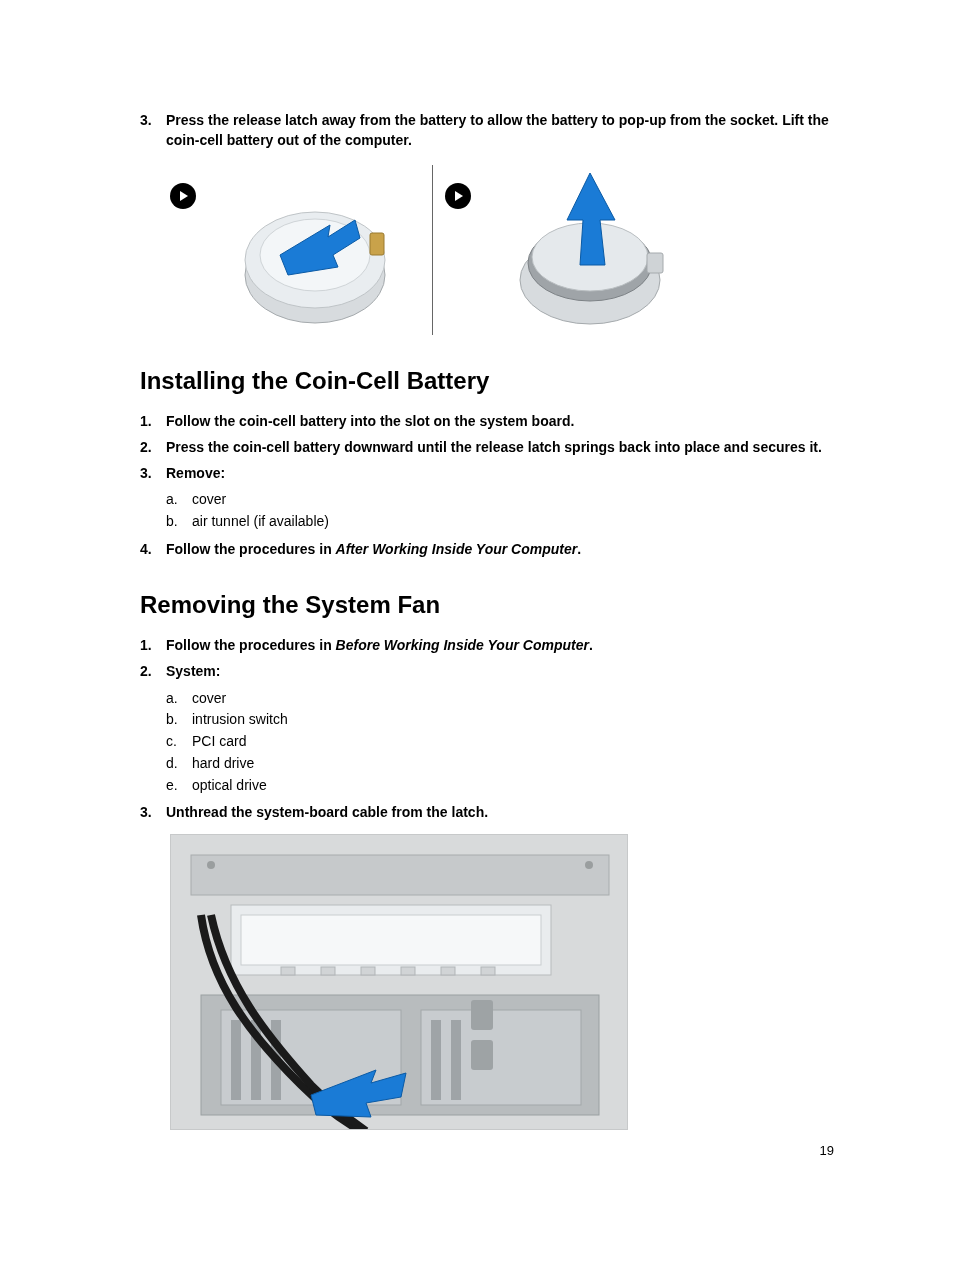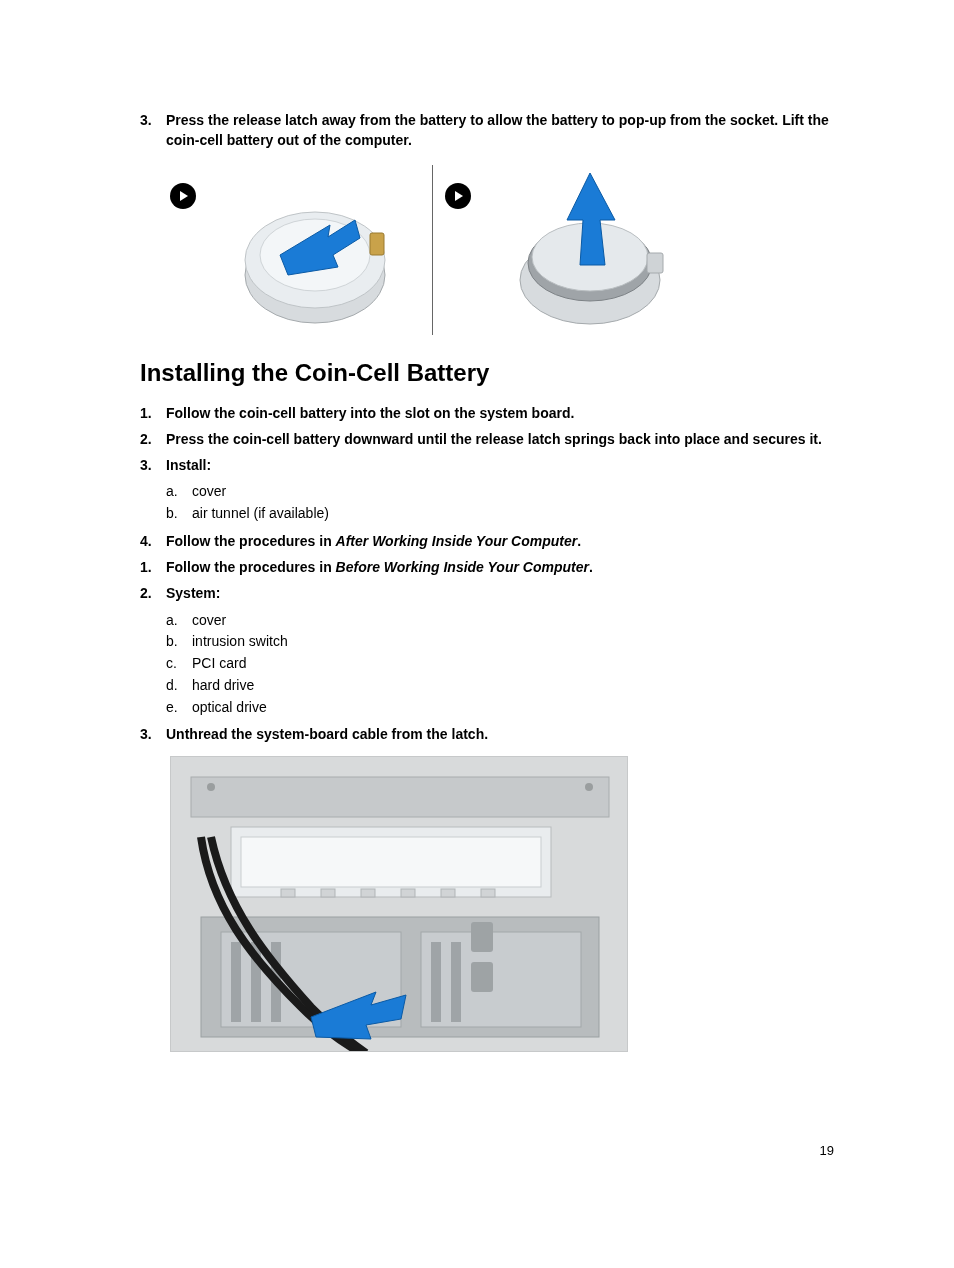--- a/index.html
+++ b/index.html
@@ -4,21 +4,21 @@
 <style>
   * { box-sizing: border-box; margin: 0; padding: 0; }
   html, body { width: 954px; height: 1268px; background: #fff; font-family: Arial, Helvetica, sans-serif; color: #000; }
   .page { position: relative; width: 954px; height: 1268px; padding: 110px 120px 60px 140px; }
   .step { display: flex; margin-bottom: 6px; font-size: 14px; line-height: 1.45; }
   .step-num { font-weight: bold; min-width: 26px; }
   .step-text { flex: 1; font-weight: bold; }
   .sub-list { margin-left: 26px; margin-bottom: 6px; }
   .sub-item { display: flex; font-size: 14px; line-height: 1.55; }
   .sub-letter { min-width: 26px; }
-  h2 { font-size: 24px; font-weight: bold; margin-top: 24px; margin-bottom: 16px; font-family: Arial, Helvetica, sans-serif; }
+  h2 { font-size: 24px; font-weight: bold; margin-top: 32px; margin-bottom: 16px; font-family: Arial, Helvetica, sans-serif; }
   .italic { font-style: italic; }
   .page-num { position: absolute; bottom: 110px; right: 120px; font-size: 13px; }
   .figure-row { display: flex; align-items: flex-start; gap: 0; margin: 14px 0 10px 30px; }
   .play-circle { width: 26px; height: 26px; border-radius: 50%; background: #000; display: flex; align-items: center; justify-content: center; margin-top: 18px; margin-right: 14px; flex: 0 0 26px; }
   .play-circle svg { display: block; }
   .battery-block { width: 210px; height: 170px; position: relative; }
   .divider { width: 1px; background: #666; height: 170px; margin: 0 12px; }
   .large-figure { margin: 12px 0 0 30px; width: 458px; height: 296px; background: #e1e3e4; border: 1px solid #c7c9ca; position: relative; overflow: hidden; }
   .arrow-blue { fill: #1a7bd6; stroke: #0a5aa5; stroke-width: 1; }
 </style>
@@ -69,39 +69,40 @@
   <div class="step">
     <span class="step-num">1.</span>
     <span class="step-text">Follow the coin-cell battery into the slot on the system board.</span>
   </div>
   <div class="step">
     <span class="step-num">2.</span>
     <span class="step-text">Press the coin-cell battery downward until the release latch springs back into place and secures it.</span>
   </div>
   <div class="step">
     <span class="step-num">3.</span>
-    <span class="step-text">Install:</span>
+    <span class="step-text">Remove:</span>
   </div>
   <div class="sub-list">
     <div class="sub-item">
       <span class="sub-letter">a.</span>
       <span>cover</span>
     </div>
     <div class="sub-item">
       <span class="sub-letter">b.</span>
       <span>air tunnel (if available)</span>
     </div>
   </div>
   <div class="step">
     <span class="step-num">4.</span>
     <span class="step-text">
       <span>Follow the procedures in </span><span class="italic">After Working Inside Your Computer</span><span>.</span>
     </span>
   </div>
 
+  <h2>Removing the System Fan</h2>
 
   <div class="step">
     <span class="step-num">1.</span>
     <span class="step-text">
       <span>Follow the procedures in </span><span class="italic">Before Working Inside Your Computer</span><span>.</span>
     </span>
   </div>
   <div class="step">
     <span class="step-num">2.</span>
     <span class="step-text">System:</span>

